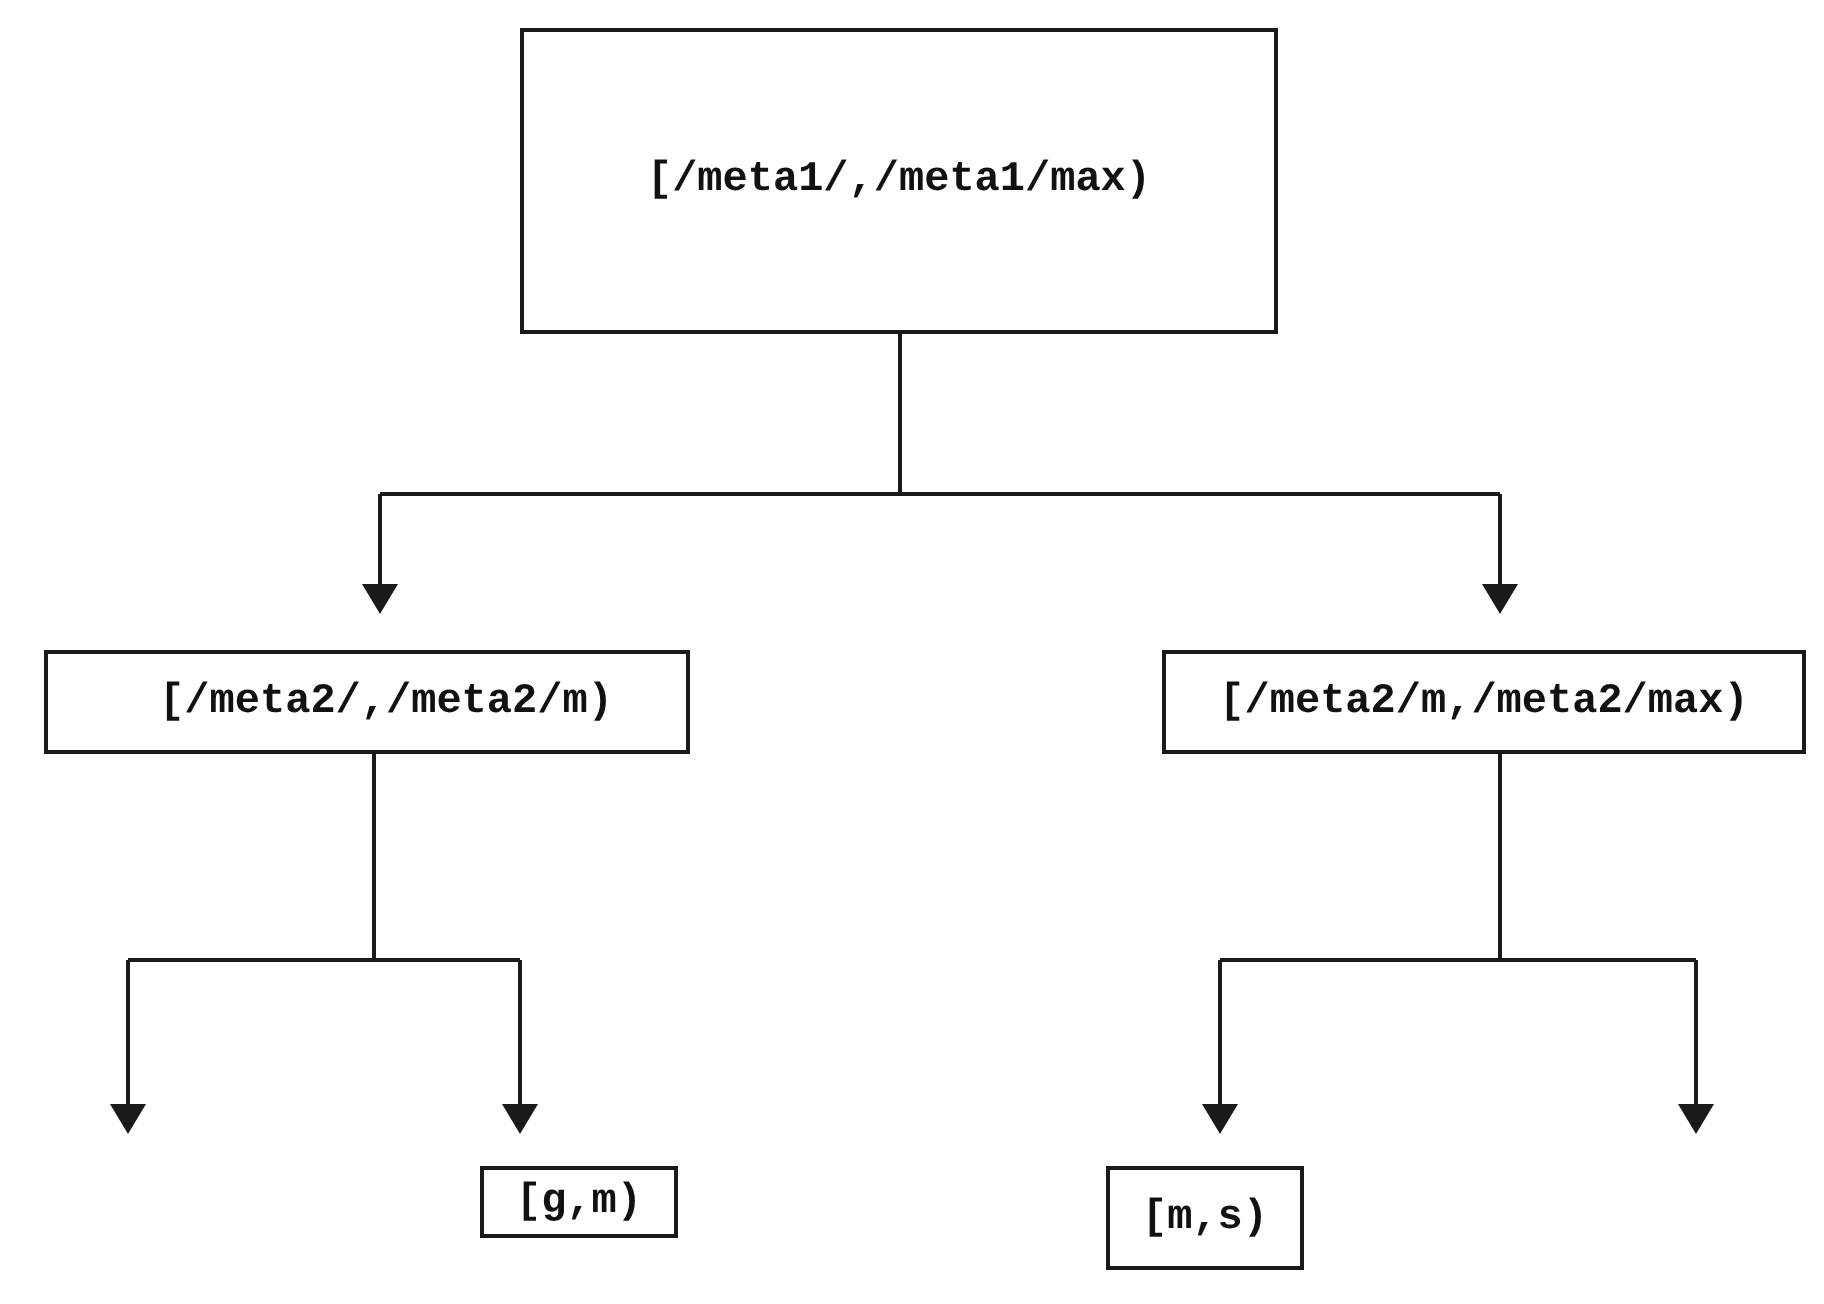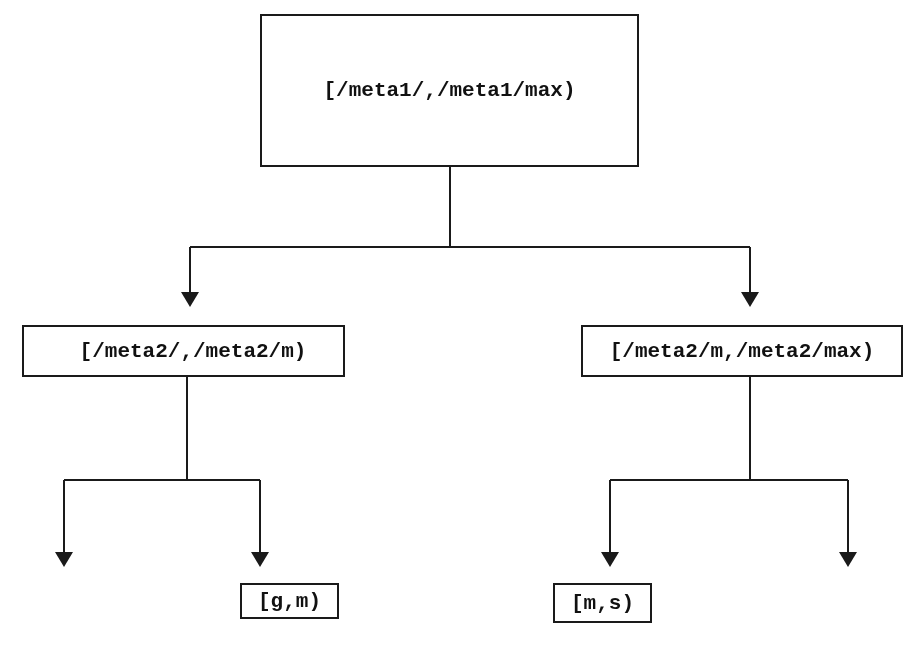--- a/index.html
+++ b/index.html
@@ -34,21 +34,21 @@
     font-weight: bold;
     font-size: 21px;
     letter-spacing: 0px;
     white-space: nowrap;
   }
   .node-root  { left: 260px; top: 14px;  width: 379px; height: 153px; }
   .node-left  { left: 22px;  top: 325px; width: 323px; height: 52px; padding-left: 19px; }
   .node-right { left: 581px; top: 325px; width: 322px; height: 52px; }
   .node-ag    { left: 7px;   top: 585px; width: 101px; height: 52px; }
   .node-gm    { left: 204px; top: 583px; width: 99px;  height: 36px; margin-left: 36px; }
-  .node-ms    { left: 553px; top: 583px; width: 99px;  height: 40px; }
+  .node-ms    { left: 553px; top: 583px; width: 99px;  height: 52px; }
   .node-smax  { left: 778px; top: 586px; width: 125px; height: 52px; }
 </style>
 </head>
 <body>
 
 <div id="canvas">
 
   <svg id="edges" viewBox="0 0 912 652" xmlns="http://www.w3.org/2000/svg">
     <g stroke="#1a1a1a" stroke-width="2" fill="none">
 

